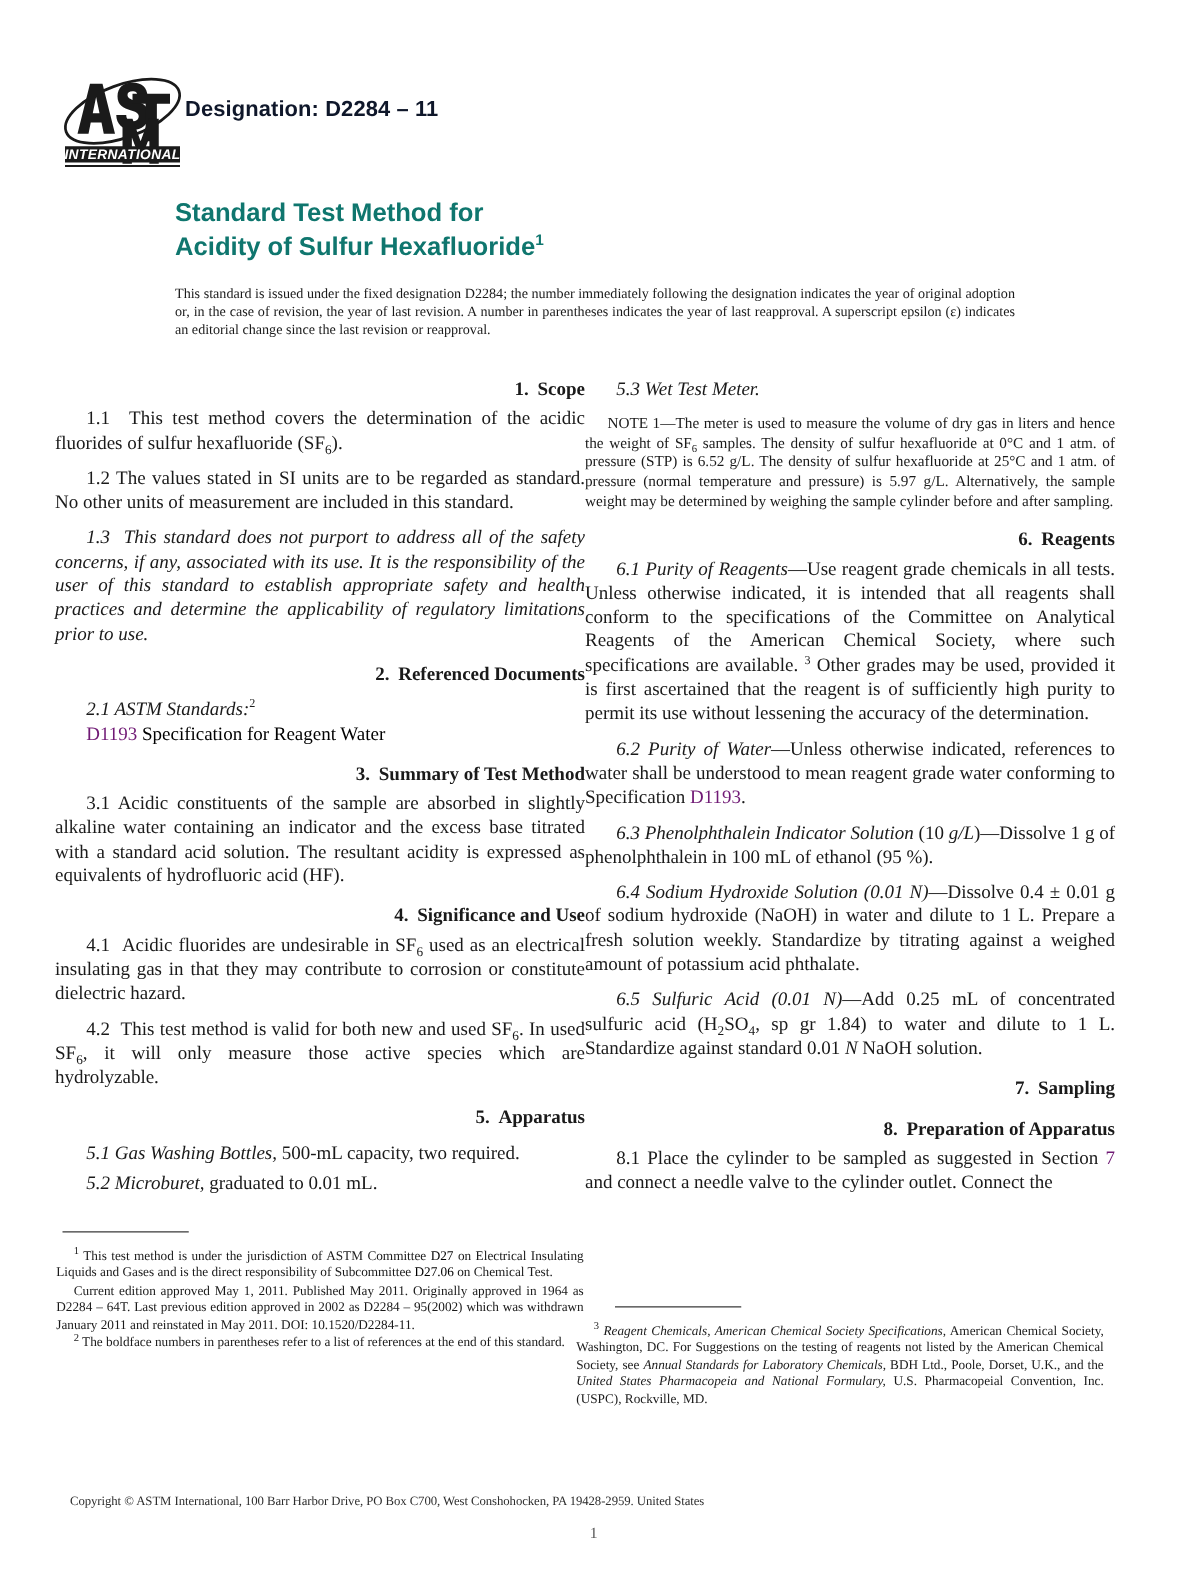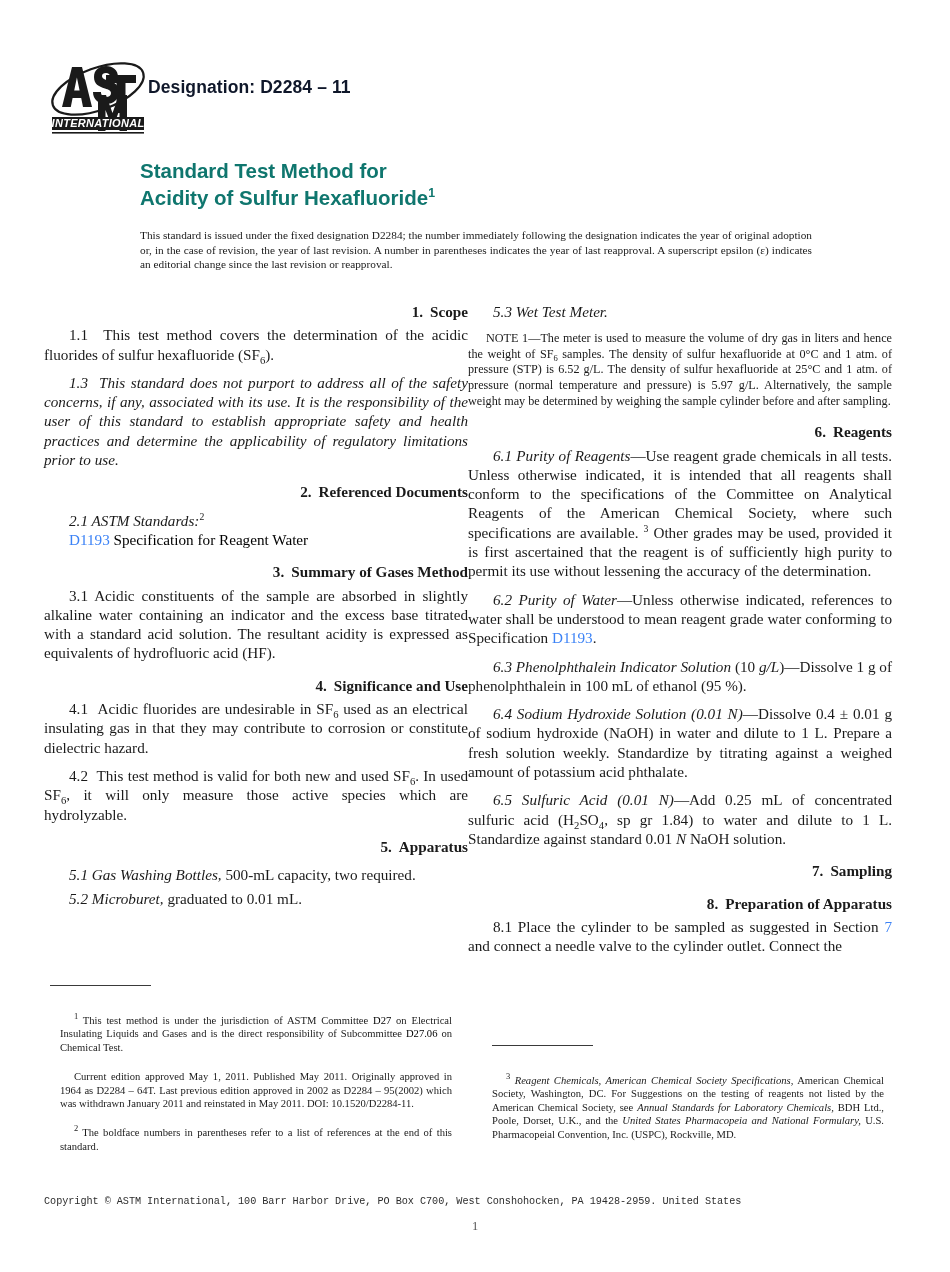--- a/index.html
+++ b/index.html
@@ -112,21 +112,21 @@
     text-align: justify;
     hyphens: manual;
   }
   p.para.tight { padding-top: 5px; }
   p.nofirst { padding-top: 0; }
 
   .it { font-style: italic; }
   sub { font-size: 0.70em; vertical-align: sub; line-height: 0; }
   sup { font-size: 0.64em; vertical-align: super; line-height: 0; }
 
-  .lnk-red  { color: #3b82f6; }
+  .lnk-red  { color: #701a75; }
   .lnk-blue { color: #000000; }
 
   .note {
     font-size: 12.2px;
     line-height: 15.6px;
     text-align: justify;
     padding-top: 10px;
     text-indent: 18px;
     margin: 0;
   }
@@ -147,34 +147,34 @@
 
   .footnotes {
     position: absolute;
     width: 424px;
     font-size: 10.6px;
     line-height: 13.4px;
     text-align: justify;
     color: #1a1a1a;
   }
   .fn-left  { left: 44px;  top: 998px; }
-  .fn-right { left: 476px; top: 1058px; }
+  .fn-right { left: 460px; top: 1058px; }
   .footnotes p {
-    margin: 16px;
+    margin: 1px;
     text-indent: 14px;
   }
   .footnotes sup { font-size: 0.80em; }
 
   
   .copyright {
     position: absolute;
-    left: 44px;
+    left: 56px;
     top: 1196px;
     width: 860px;
-    font-family: Liberation Mono, monospace;
+    font-family: Liberation Serif, serif;
     font-size: 10.2px;
     color: #2d2d2d;
     letter-spacing: -0.05px;
   }
   .page-number {
     position: absolute;
     left: 0;
     top: 1219px;
     width: 950px;
     text-align: center;
@@ -231,34 +231,35 @@
   <div class="preamble">This standard is issued under the fixed designation D2284; the number immediately following the designation indicates the year of original adoption or, in the case of revision, the year of last revision. A number in parentheses indicates the year of last reapproval. A superscript epsilon (ε) indicates an editorial change since the last revision or reapproval.</div>
 
   <div class="col col-left">
 
     <h2 class="sec first">
       <span class="num">1.</span><span>Scope</span>
     </h2>
 
     <p class="para nofirst">1.1&nbsp;&nbsp;This test method covers the determination of the acidic fluorides of sulfur hexafluoride (SF<sub>6</sub>).</p>
 
+    <p class="para">1.2  The values stated in SI units are to be regarded as standard. No other units of measurement are included in this standard.</p>
 
     <p class="para it">1.3&nbsp;&nbsp;This standard does not purport to address all of the safety concerns, if any, associated with its use. It is the responsibility of the user of this standard to establish appro­priate safety and health practices and determine the applica­bility of regulatory limitations prior to use.</p>
 
     <h2 class="sec">
       <span class="num">2.</span><span>Referenced Documents</span>
     </h2>
 
     <p class="para tight" style="text-indent:25px;"><span class="it">2.1  ASTM Standards:</span><sup>2</sup></p>
 
     <p class="para nofirst" style="text-indent:25px; text-align:left;"><span class="lnk-red">D1193</span>
       <span class="lnk-blue">Specification for Reagent Water</span></p>
 
     <h2 class="sec">
-      <span class="num">3.</span><span>Summary of Gases Method</span>
+      <span class="num">3.</span><span>Summary of Test Method</span>
     </h2>
 
     <p class="para nofirst">3.1  Acidic constituents of the sample are absorbed in slightly alkaline water containing an indicator and the excess base titrated with a standard acid solution. The resultant acidity is expressed as equivalents of hydrofluoric acid (HF).</p>
 
     <h2 class="sec">
       <span class="num">4.</span><span>Significance and Use</span>
     </h2>
 
     <p class="para nofirst">4.1&nbsp;&nbsp;Acidic fluorides are undesirable in SF<sub>6</sub> used as an electrical insulating gas in that they may contribute to corro­sion or constitute dielectric hazard.</p>
 

